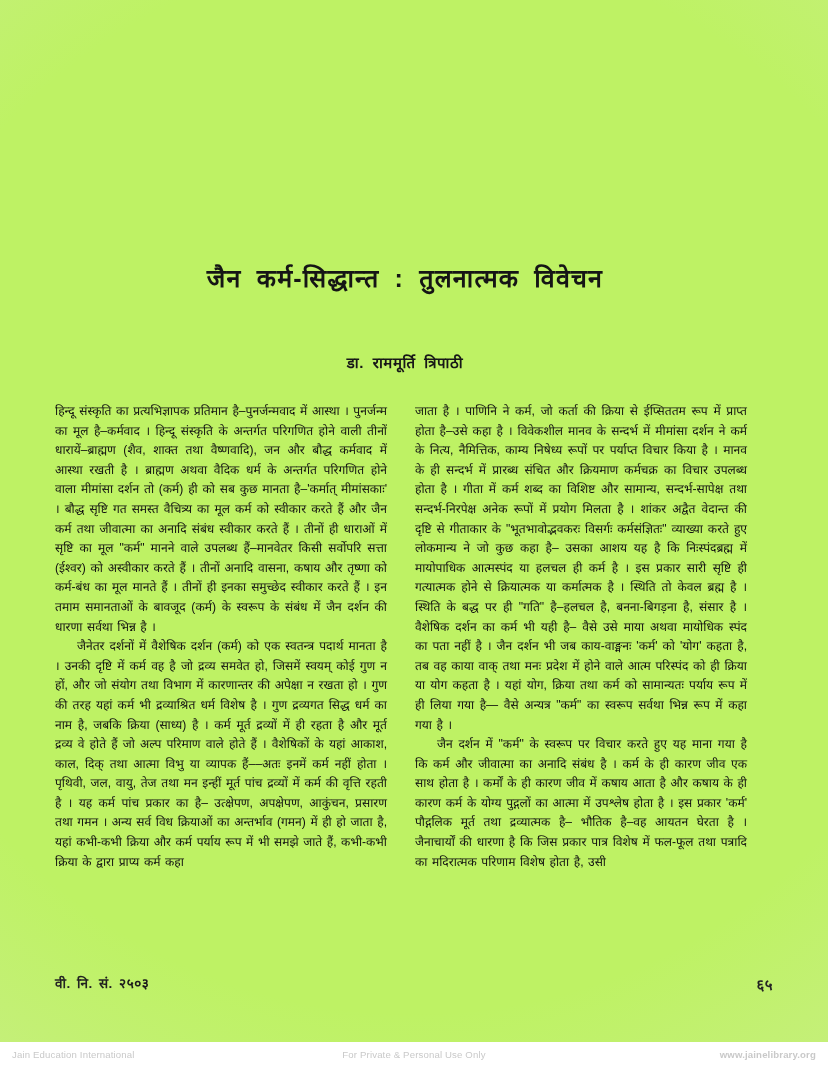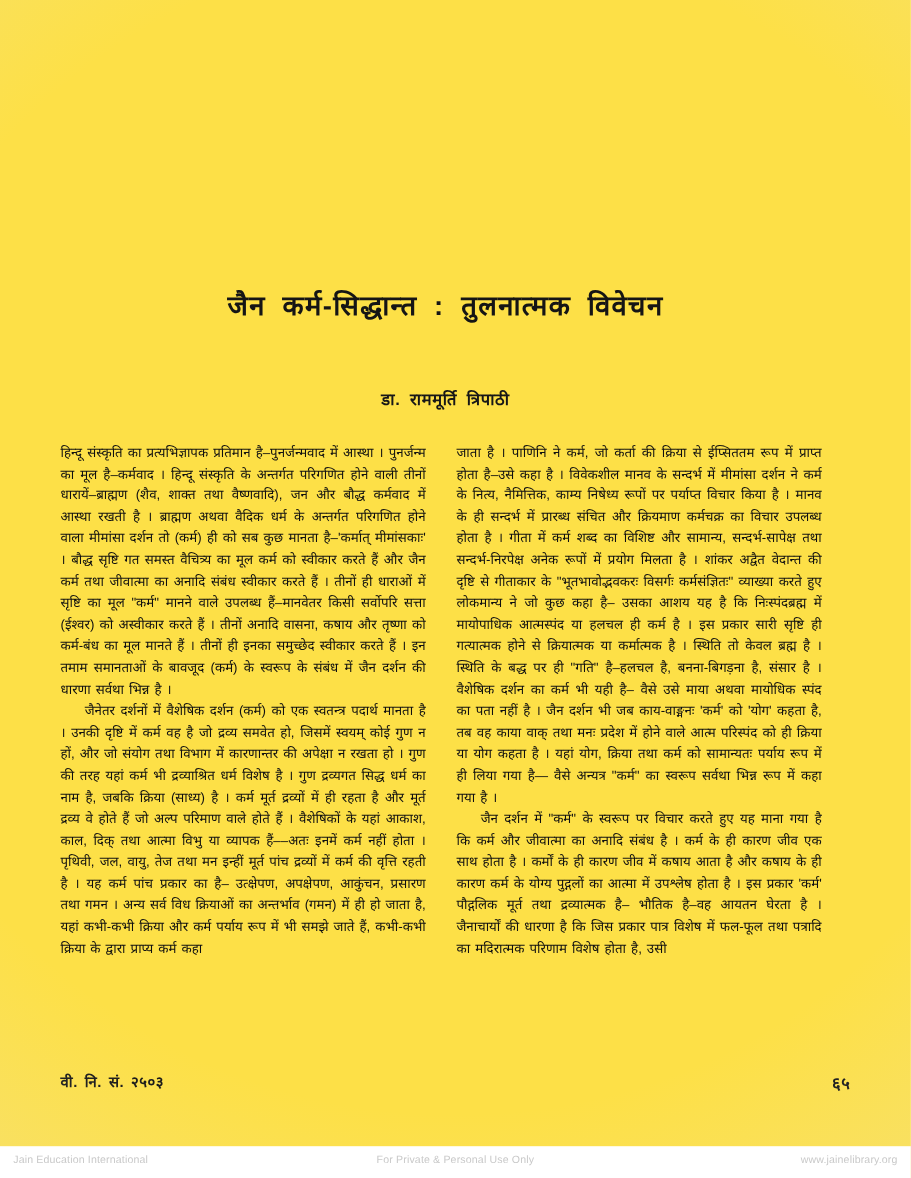--- a/index.html
+++ b/index.html
@@ -14,21 +14,21 @@
     font-family: "Liberation Serif", "DejaVu Serif", serif;
     overflow: hidden;
   }
 
   
   .page-sheet {
     position: absolute;
     left: 0; top: 0;
     width: 828px;
     height: 1071px;
-    background: #fde047;
+    background: #bef264;
   }
 
   
   .paper-tone {
     position: absolute;
     left: 0; top: 0; right: 0; bottom: 0;
     background:
       radial-gradient(ellipse 120% 90% at 50% 45%, rgba(255,255,255,0) 55%, rgba(228,226,222,0.45) 100%);
     pointer-events: none;
   }
@@ -138,21 +138,21 @@
     position: absolute;
     top: 7px;
     font-family: "Liberation Sans", "DejaVu Sans", sans-serif;
     font-size: 9.6px;
     color: #c9c9c9;
     letter-spacing: 0.15px;
     white-space: nowrap;
   }
   .sb-left   { left: 12px; }
   .sb-center { left: 50%; transform: translateX(-50%); }
-  .sb-right  { right: 12px; }
+  .sb-right  { right: 12px; font-weight: bold; }
 </style>
 </head>
 <body>
 
 <div class="page-sheet">
 
   <div class="article">
     <h1 class="doc-title">जैन  कर्म-सिद्धान्त : तुलनात्मक  विवेचन</h1>
     <div class="doc-author">डा.  राममूर्ति  त्रिपाठी</div>
   </div>

